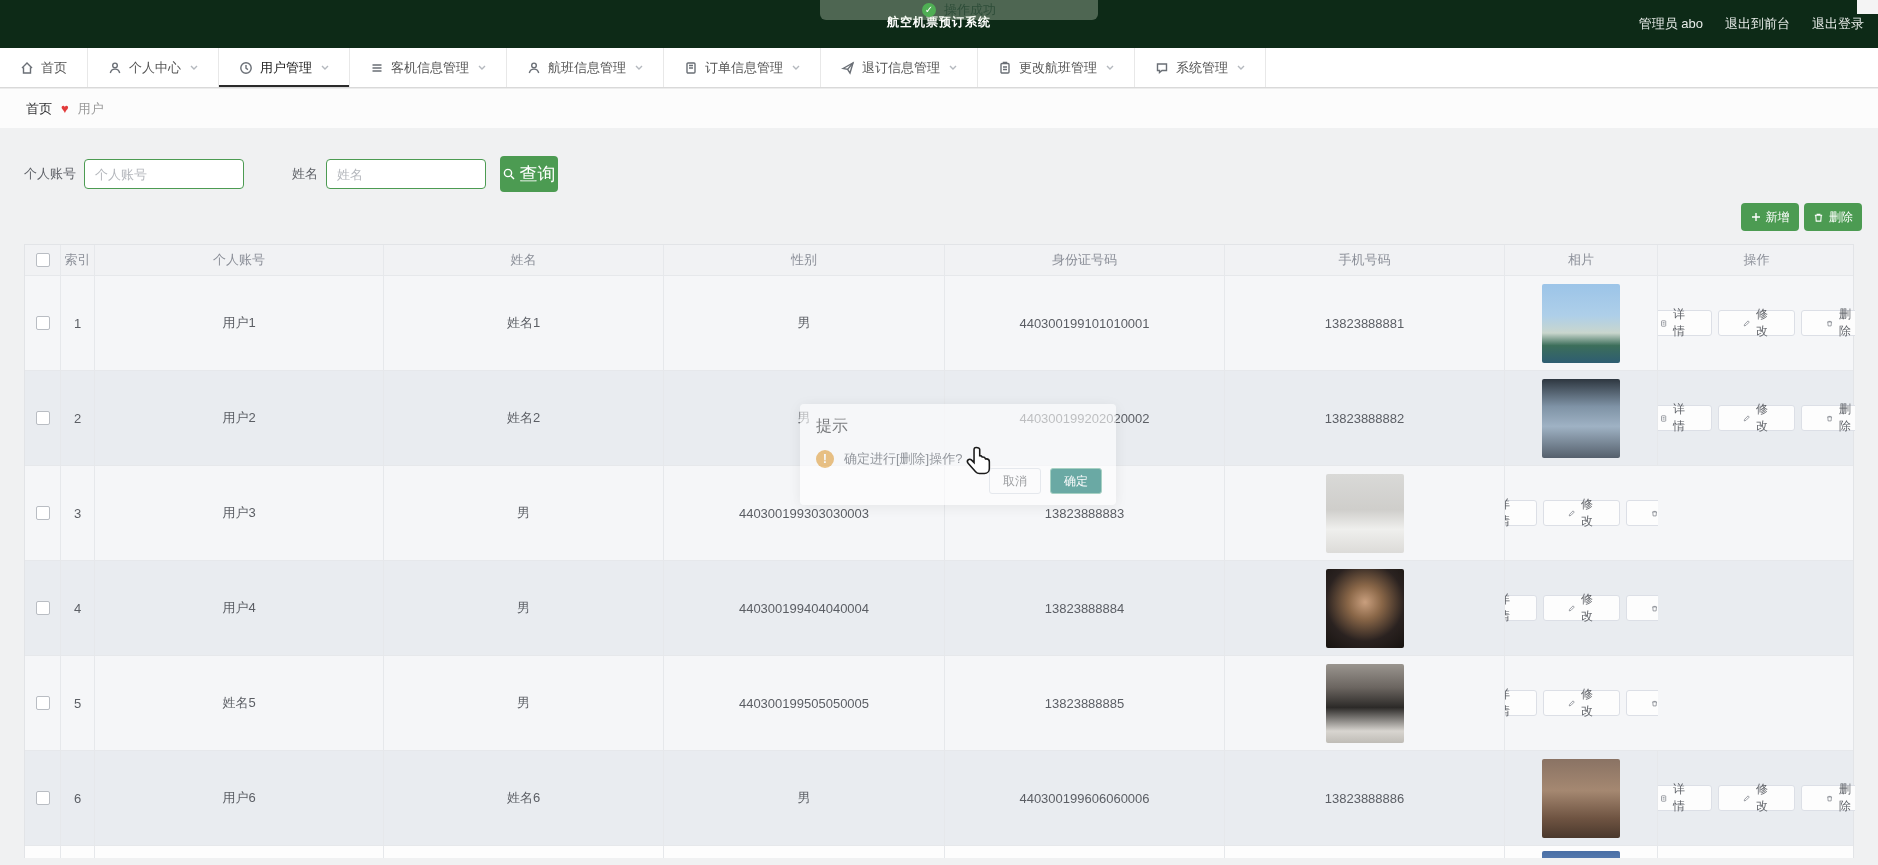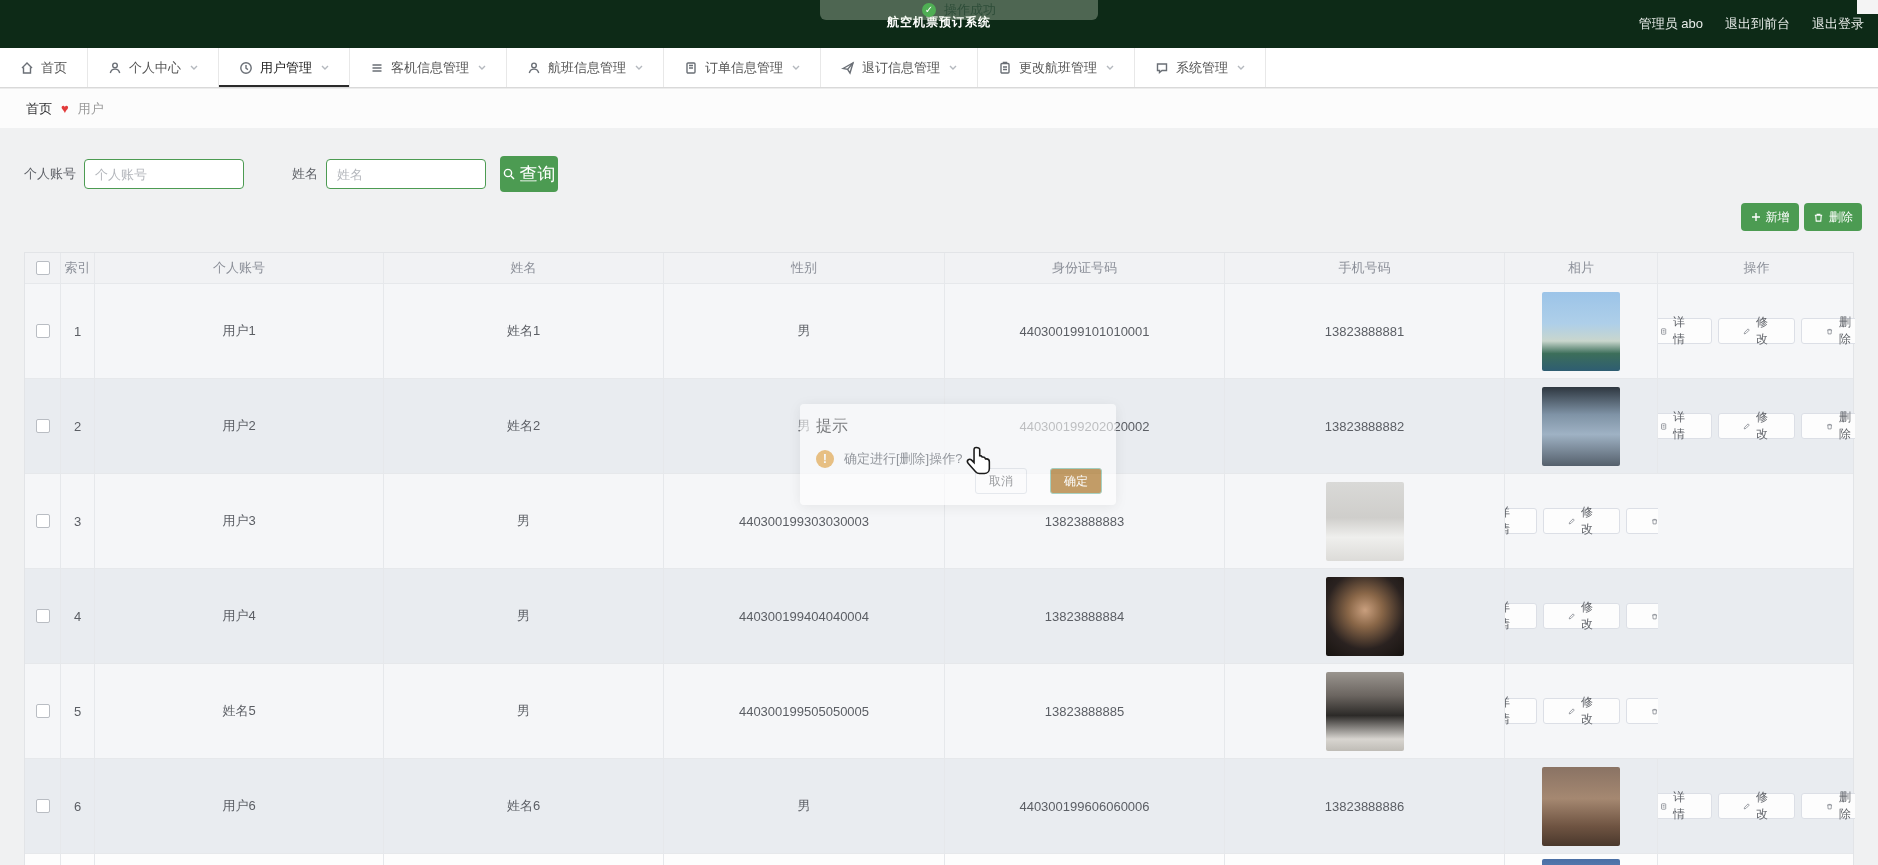--- a/index.html
+++ b/index.html
@@ -54,21 +54,21 @@
   .gap1 { width:48px; }
   .btn-green { height:36px; background:#4c9b52; color:#fff; border:none; border-radius:4px;
     font-size:18px; display:inline-flex; align-items:center; justify-content:center; gap:5px;
     cursor:pointer; font-family:"Liberation Sans","DejaVu Sans",sans-serif; }
   .btn-query { width:58px; margin-left:14px; }
 
   .toolbar { position:absolute; right:16px; top:203px; display:flex; gap:5px; }
   .btn-add, .btn-del { width:58px; height:28px; font-size:12px; }
 
   
-  .utable { position:absolute; left:24px; top:252px; width:1830px; background:#fff;
+  .utable { position:absolute; left:24px; top:244px; width:1830px; background:#fff;
     border:1px solid #e2e4e7; border-bottom:none; }
   .trow { display:grid; grid-template-columns:36px 34px 289px 280px 281px 280px 280px 153px 197px; }
   .trow > div { display:flex; align-items:center; justify-content:center;
     border-right:1px solid #e6e8eb; overflow:hidden; }
   .trow > div:last-child { border-right:none; }
   .thead { height:30px; background:#f1f2f4; }
   .thead > div { font-size:13px; color:#8b8f98; }
   .tbody-row { height:95px; border-top:1px solid #e6e8eb; font-size:13px; color:#5b5e64; }
   .tbody-row.odd { background:#f5f6f8; }
   .tbody-row.even { background:#e9ecf0; }
@@ -94,26 +94,26 @@
   .btn-mini svg { stroke:#7a7e86; fill:none; stroke-width:1.2; }
 
   
   .dialog { position:absolute; left:800px; top:404px; width:316px; height:101px; background:#fff;
     border-radius:4px; box-shadow:0 2px 14px rgba(0,0,0,0.12); opacity:0.60; }
   .dlg-title { position:absolute; left:16px; top:12px; font-size:16px; color:#303133; }
   .dlg-body { position:absolute; left:16px; top:46px; display:flex; align-items:center; gap:10px; }
   .dlg-warn { width:18px; height:18px; border-radius:50%; background:#e6a23c; color:#fff;
     font-size:13px; font-weight:bold; text-align:center; line-height:18px; flex:0 0 auto; }
   .dlg-msg { font-size:13px; color:#5a5e66; }
-  .dlg-footer { position:absolute; right:14px; bottom:11px; display:flex; gap:23px; }
+  .dlg-footer { position:absolute; right:14px; bottom:11px; display:flex; gap:9px; }
   .dlg-btn { height:26px; padding:0 13px; border-radius:3px; font-size:12px; cursor:pointer;
     display:inline-flex; align-items:center;
     font-family:"Liberation Sans","DejaVu Sans",sans-serif; }
   .dlg-cancel { background:#fff; border:1px solid #dcdfe6; color:#606266; }
-  .dlg-confirm { background:#a16207; border:1px solid #74b9a0; color:#fff; }
+  .dlg-confirm { background:#0f766e; border:1px solid #74b9a0; color:#fff; }
 
   .cursor { position:absolute; left:962px; top:444px; width:34px; height:38px; pointer-events:none; }
 </style>
 </head>
 <body>
 
 <div class="stage">
 
   <div class="topbar">
     <div class="topbar-title">航空机票预订系统</div>

